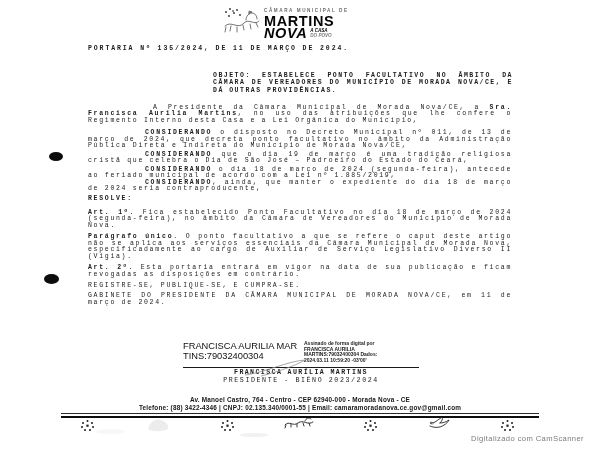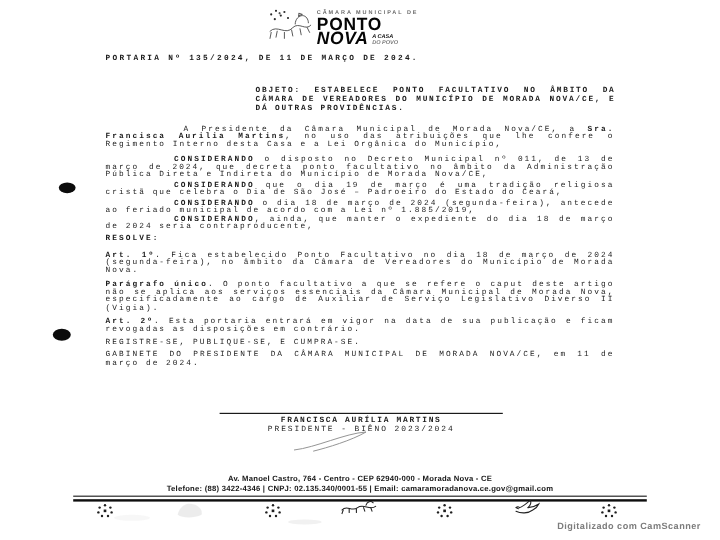--- a/index.html
+++ b/index.html
@@ -59,21 +59,21 @@
   .footer{position:absolute;left:0;top:396px;width:600px;text-align:center;
           font-family:"Liberation Sans",sans-serif;font-weight:bold;color:#161616;}
   .footer .l1{font-size:6.4px;letter-spacing:.2px;}
   .footer .l2{font-size:6.4px;letter-spacing:.2px;margin-top:1px;}
   .footer-rule{width:478px;margin:2px auto 0;border-top:1px solid #2a2a2a;
                border-bottom:2.2px solid #0e0e0e;height:1.6px;}
 
   
   .bicon{position:absolute;top:419px;}
   .camscanner{position:absolute;right:16px;top:434px;font-family:"Liberation Sans",sans-serif;
-              font-size:7.6px;font-weight:bold;color:#7c7c7c;letter-spacing:.4px;}
+              font-size:7.6px;font-weight:normal;color:#7c7c7c;letter-spacing:.4px;}
 </style>
 </head>
 <body>
 
 <div class="page">
 
   <svg class="emblem" viewBox="0 0 40 34">
     <g stroke="#3a3a3a" stroke-width="0.7" fill="none" stroke-linecap="round">
       <path d="M3,20 C9,14 16,24 22,17 C27,12 33,20 37,15"></path>
       <path d="M4,21 l-1,5 M9,20 l-1,5 M15,21 l0,5 M21,19 l1,5 M28,18 l1,5 M34,17 l2,4"></path>
@@ -86,21 +86,21 @@
         <circle cx="12" cy="7" r="0.9"></circle>
       <circle cx="7" cy="10" r="0.9"></circle>
         <circle cx="15" cy="4" r="0.9"></circle>
         <circle cx="18" cy="9" r="0.9"></circle>
       <path d="M10,5 l2,0 M11,4 l0,2" stroke="#2a2a2a" stroke-width="0.6"></path>
     </g>
   </svg>
 
   <div class="logo-text">
     <div class="logo-org">CÂMARA MUNICIPAL DE</div>
-    <div class="logo-name">PONTO</div>
+    <div class="logo-name">MARTINS</div>
     <div class="logo-row">
       <div class="logo-name">NOVA</div>
       <div class="logo-tag">
         <div class="t1">A CASA</div>
         <div class="t2">DO POVO</div>
       </div>
     </div>
   </div>
 
   <div class="doc-title">PORTARIA Nº 135/2024, DE 11 DE MARÇO DE 2024.</div>
@@ -122,20 +122,24 @@
 
     <p class="mb5"><span class="b">Art. 1º</span><span>. Fica estabelecido Ponto Facultativo no dia 18 de março de 2024 (segunda-feira), no âmbito da Câmara de Vereadores do Município de Morada Nova.</span></p>
     <p class="mb5"><span class="b">Parágrafo único</span><span>. O ponto facultativo a que se refere o caput deste artigo não se aplica aos serviços essenciais da Câmara Municipal de Morada Nova, especificadamente ao cargo de Auxiliar de Serviço Legislativo Diverso II (Vigia).</span></p>
     <p class="mb5"><span class="b">Art. 2º</span><span>. Esta portaria entrará em vigor na data de sua publicação e ficam revogadas as disposições em contrário.</span></p>
 
     <p class="mb4">REGISTRE-SE, PUBLIQUE-SE, E CUMPRA-SE.</p>
     <p>GABINETE DO PRESIDENTE DA CÂMARA MUNICIPAL DE MORADA NOVA/CE, em 11 de março de 2024.</p>
   </div>
 
   <div class="sig">
+    <div class="sig-row">
+      <div class="sig-name">FRANCISCA AURILIA MARTINS:79032400304</div>
+      <div class="sig-note">Assinado de forma digital por FRANCISCA AURILIA MARTINS:79032400304 Dados: 2024.03.11 10:59:20 -03'00'</div>
+    </div>
     <svg class="sig-swoosh" width="70" height="18" viewBox="0 0 70 18">
       <path d="M2,16 C20,14 45,2 62,1 C50,8 30,14 18,17" stroke="#8f8f8f" stroke-width="0.8" fill="none"></path>
     </svg>
     <div class="sig-rule"></div>
     <div class="sig-printed">FRANCISCA AURÍLIA MARTINS</div>
     <div class="sig-role">PRESIDENTE - BIÊNO 2023/2024</div>
   </div>
 
   <div class="footer">
     <div class="l1">Av. Manoel Castro, 764 - Centro - CEP 62940-000 - Morada Nova - CE</div>

